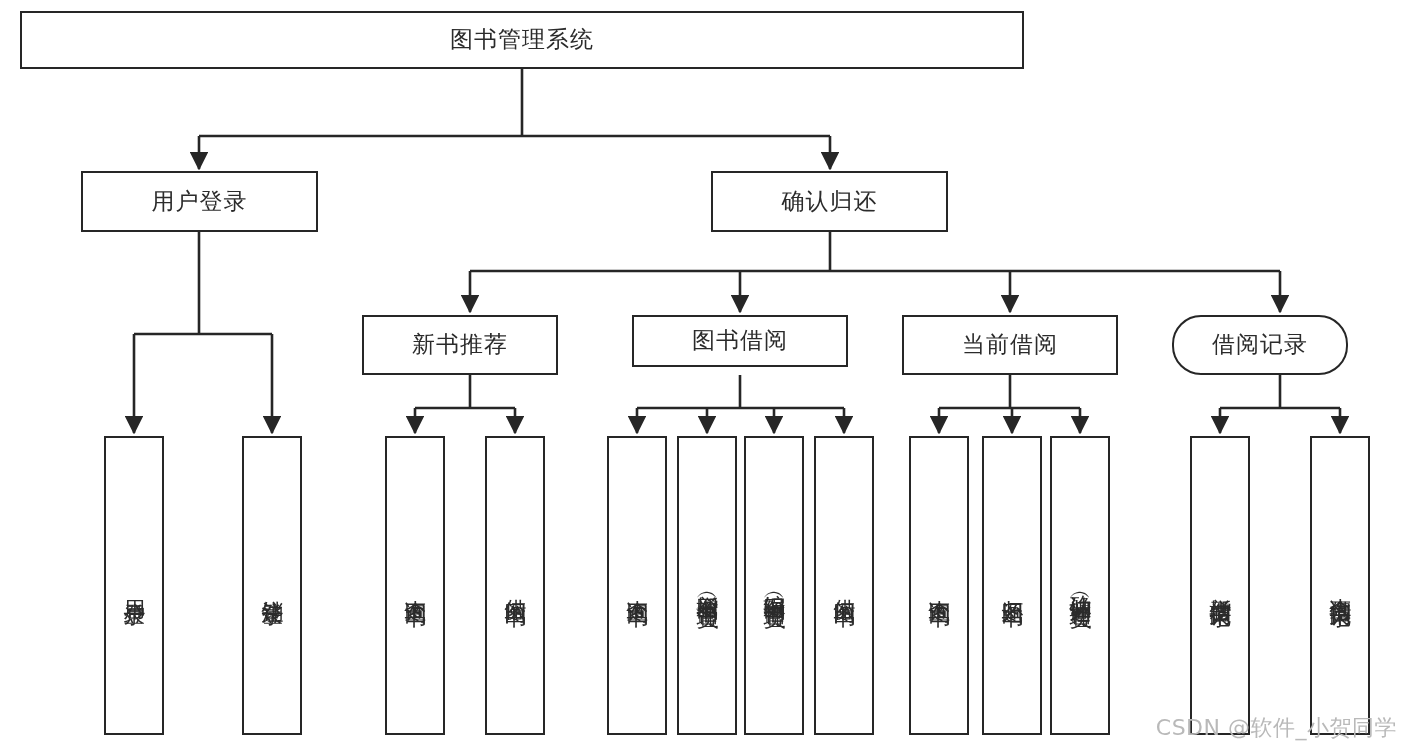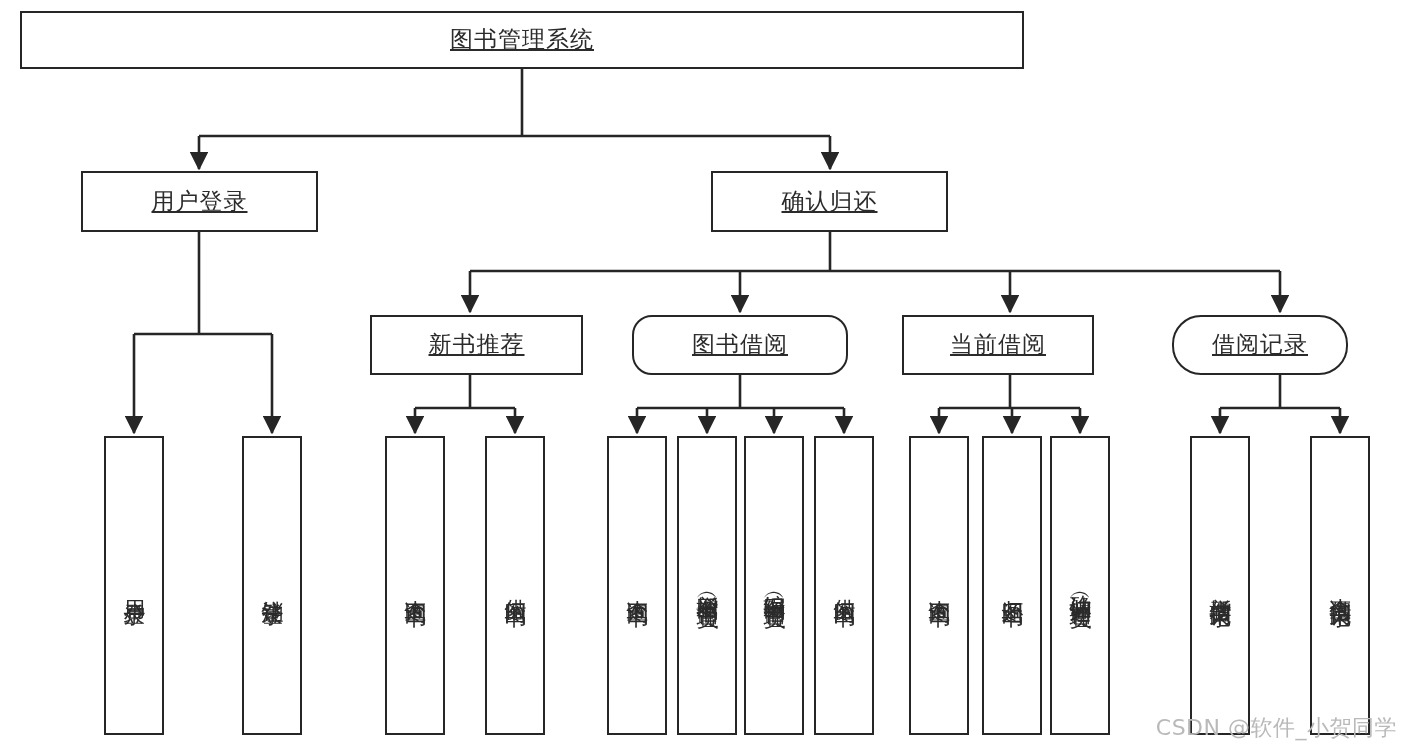--- a/index.html
+++ b/index.html
@@ -50,21 +50,20 @@
     writing-mode: vertical-rl;
     text-orientation: upright;
     white-space: nowrap;
     display: block;
     text-align: center;
     letter-spacing: 2px;
   }
   .h-node .htext {
     display: block;
     white-space: nowrap;
-    text-decoration: underline;
   }
   #watermark {
     position: absolute;
     right: 8px;
     bottom: 4px;
     font-size: 22px;
     color: #b9b9b9;
     letter-spacing: 0.5px;
     white-space: nowrap;
     font-family: "DejaVu Sans", "Liberation Sans", sans-serif;
@@ -130,27 +129,27 @@
     <span class="htext">图书管理系统</span>
   </div>
 
   <div class="node h-node" style="left:81px; top:171px; width:237px; height:61px;">
     <span class="htext">用户登录</span>
   </div>
   <div class="node h-node" style="left:711px; top:171px; width:237px; height:61px;">
     <span class="htext">确认归还</span>
   </div>
 
-  <div class="node h-node" style="left:362px; top:315px; width:213px; height:60px;margin-left:8px;">
+  <div class="node h-node" style="left:362px; top:315px; width:196px; height:60px;">
     <span class="htext">新书推荐</span>
   </div>
-  <div class="node h-node" style="left:632px; top:315px; width:216px; height:60px;border-radius:20px;">
+  <div class="node h-node" style="left:632px; top:315px; width:216px; height:52px;">
     <span class="htext">图书借阅</span>
   </div>
-  <div class="node h-node" style="left:902px; top:315px; width:192px; height:60px;">
+  <div class="node h-node" style="left:902px; top:315px; width:216px; height:60px;">
     <span class="htext">当前借阅</span>
   </div>
   <div class="node h-node" style="left:1172px; top:315px; width:176px; height:60px;border-radius:29px;">
     <span class="htext">借阅记录</span>
   </div>
 
   <div class="node v-node" style="left:104px; top:436px; width:60px; height:299px;">
     <span class="vtext">用户登录</span>
   </div>
   <div class="node v-node" style="left:242px; top:436px; width:60px; height:299px;">

